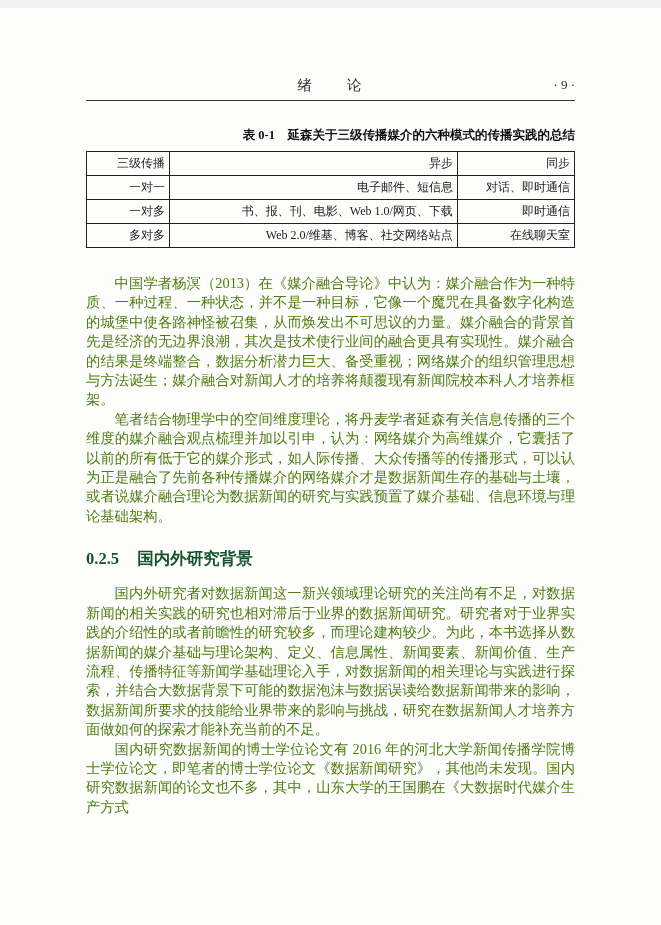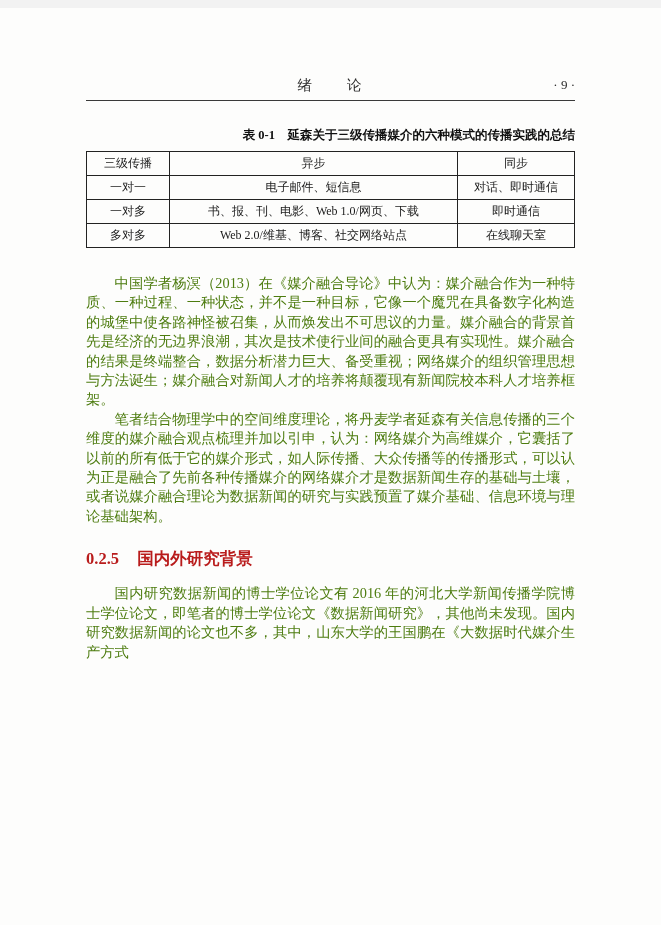--- a/index.html
+++ b/index.html
@@ -51,21 +51,21 @@
   table.summary-table {
     width: 100%;
     margin-top: 7px;
     border-collapse: collapse;
     font-size: 12px;
     color: #1a1a1a;
   }
   table.summary-table th,
   table.summary-table td {
     border: 1px solid #222;
-    text-align: center;
+    text-align: right;
     vertical-align: middle;
     padding: 3px 4px;
     height: 16px;
     font-weight: normal;
   }
   table.summary-table {
     border-top: 1.5px solid #111;
     border-bottom: 1.5px solid #111;
   }
   col.c-mode  { width: 17%; }
@@ -82,21 +82,21 @@
     text-align: justify;
     text-indent: 2em;
     color: #4d7c0f;
     word-break: break-all;
   }
   
   .section-heading {
     margin: 22px 0 14px 0;
     font-size: 16.5px;
     font-weight: bold;
-    color: #b91c1c;
+    color: #14532d;
   }
   .section-heading .sec-num {
     margin-right: 1.1em;
   }
 </style>
 </head>
 <body>
 
 <div class="page">
 
@@ -142,16 +142,17 @@
   <div class="body-block">
     <p class="body-para">中国学者杨溟（2013）在《媒介融合导论》中认为：媒介融合作为一种特质、一种过程、一种状态，并不是一种目标，它像一个魔咒在具备数字化构造的城堡中使各路神怪被召集，从而焕发出不可思议的力量。媒介融合的背景首先是经济的无边界浪潮，其次是技术使行业间的融合更具有实现性。媒介融合的结果是终端整合，数据分析潜力巨大、备受重视；网络媒介的组织管理思想与方法诞生；媒介融合对新闻人才的培养将颠覆现有新闻院校本科人才培养框架。</p>
     <p class="body-para">笔者结合物理学中的空间维度理论，将丹麦学者延森有关信息传播的三个维度的媒介融合观点梳理并加以引申，认为：网络媒介为高维媒介，它囊括了以前的所有低于它的媒介形式，如人际传播、大众传播等的传播形式，可以认为正是融合了先前各种传播媒介的网络媒介才是数据新闻生存的基础与土壤，或者说媒介融合理论为数据新闻的研究与实践预置了媒介基础、信息环境与理论基础架构。</p>
   </div>
 
   <h2 class="section-heading">
     <span class="sec-num">0.2.5</span><span>国内外研究背景</span>
   </h2>
 
   <div>
+    <p class="body-para">国内外研究者对数据新闻这一新兴领域理论研究的关注尚有不足，对数据新闻的相关实践的研究也相对滞后于业界的数据新闻研究。研究者对于业界实践的介绍性的或者前瞻性的研究较多，而理论建构较少。为此，本书选择从数据新闻的媒介基础与理论架构、定义、信息属性、新闻要素、新闻价值、生产流程、传播特征等新闻学基础理论入手，对数据新闻的相关理论与实践进行探索，并结合大数据背景下可能的数据泡沫与数据误读给数据新闻带来的影响，数据新闻所要求的技能给业界带来的影响与挑战，研究在数据新闻人才培养方面做如何的探索才能补充当前的不足。</p>
     <p class="body-para">国内研究数据新闻的博士学位论文有 2016 年的河北大学新闻传播学院博士学位论文，即笔者的博士学位论文《数据新闻研究》，其他尚未发现。国内研究数据新闻的论文也不多，其中，山东大学的王国鹏在《大数据时代媒介生产方式</p>
   </div>
 
 </div>
 
 </body></html>

